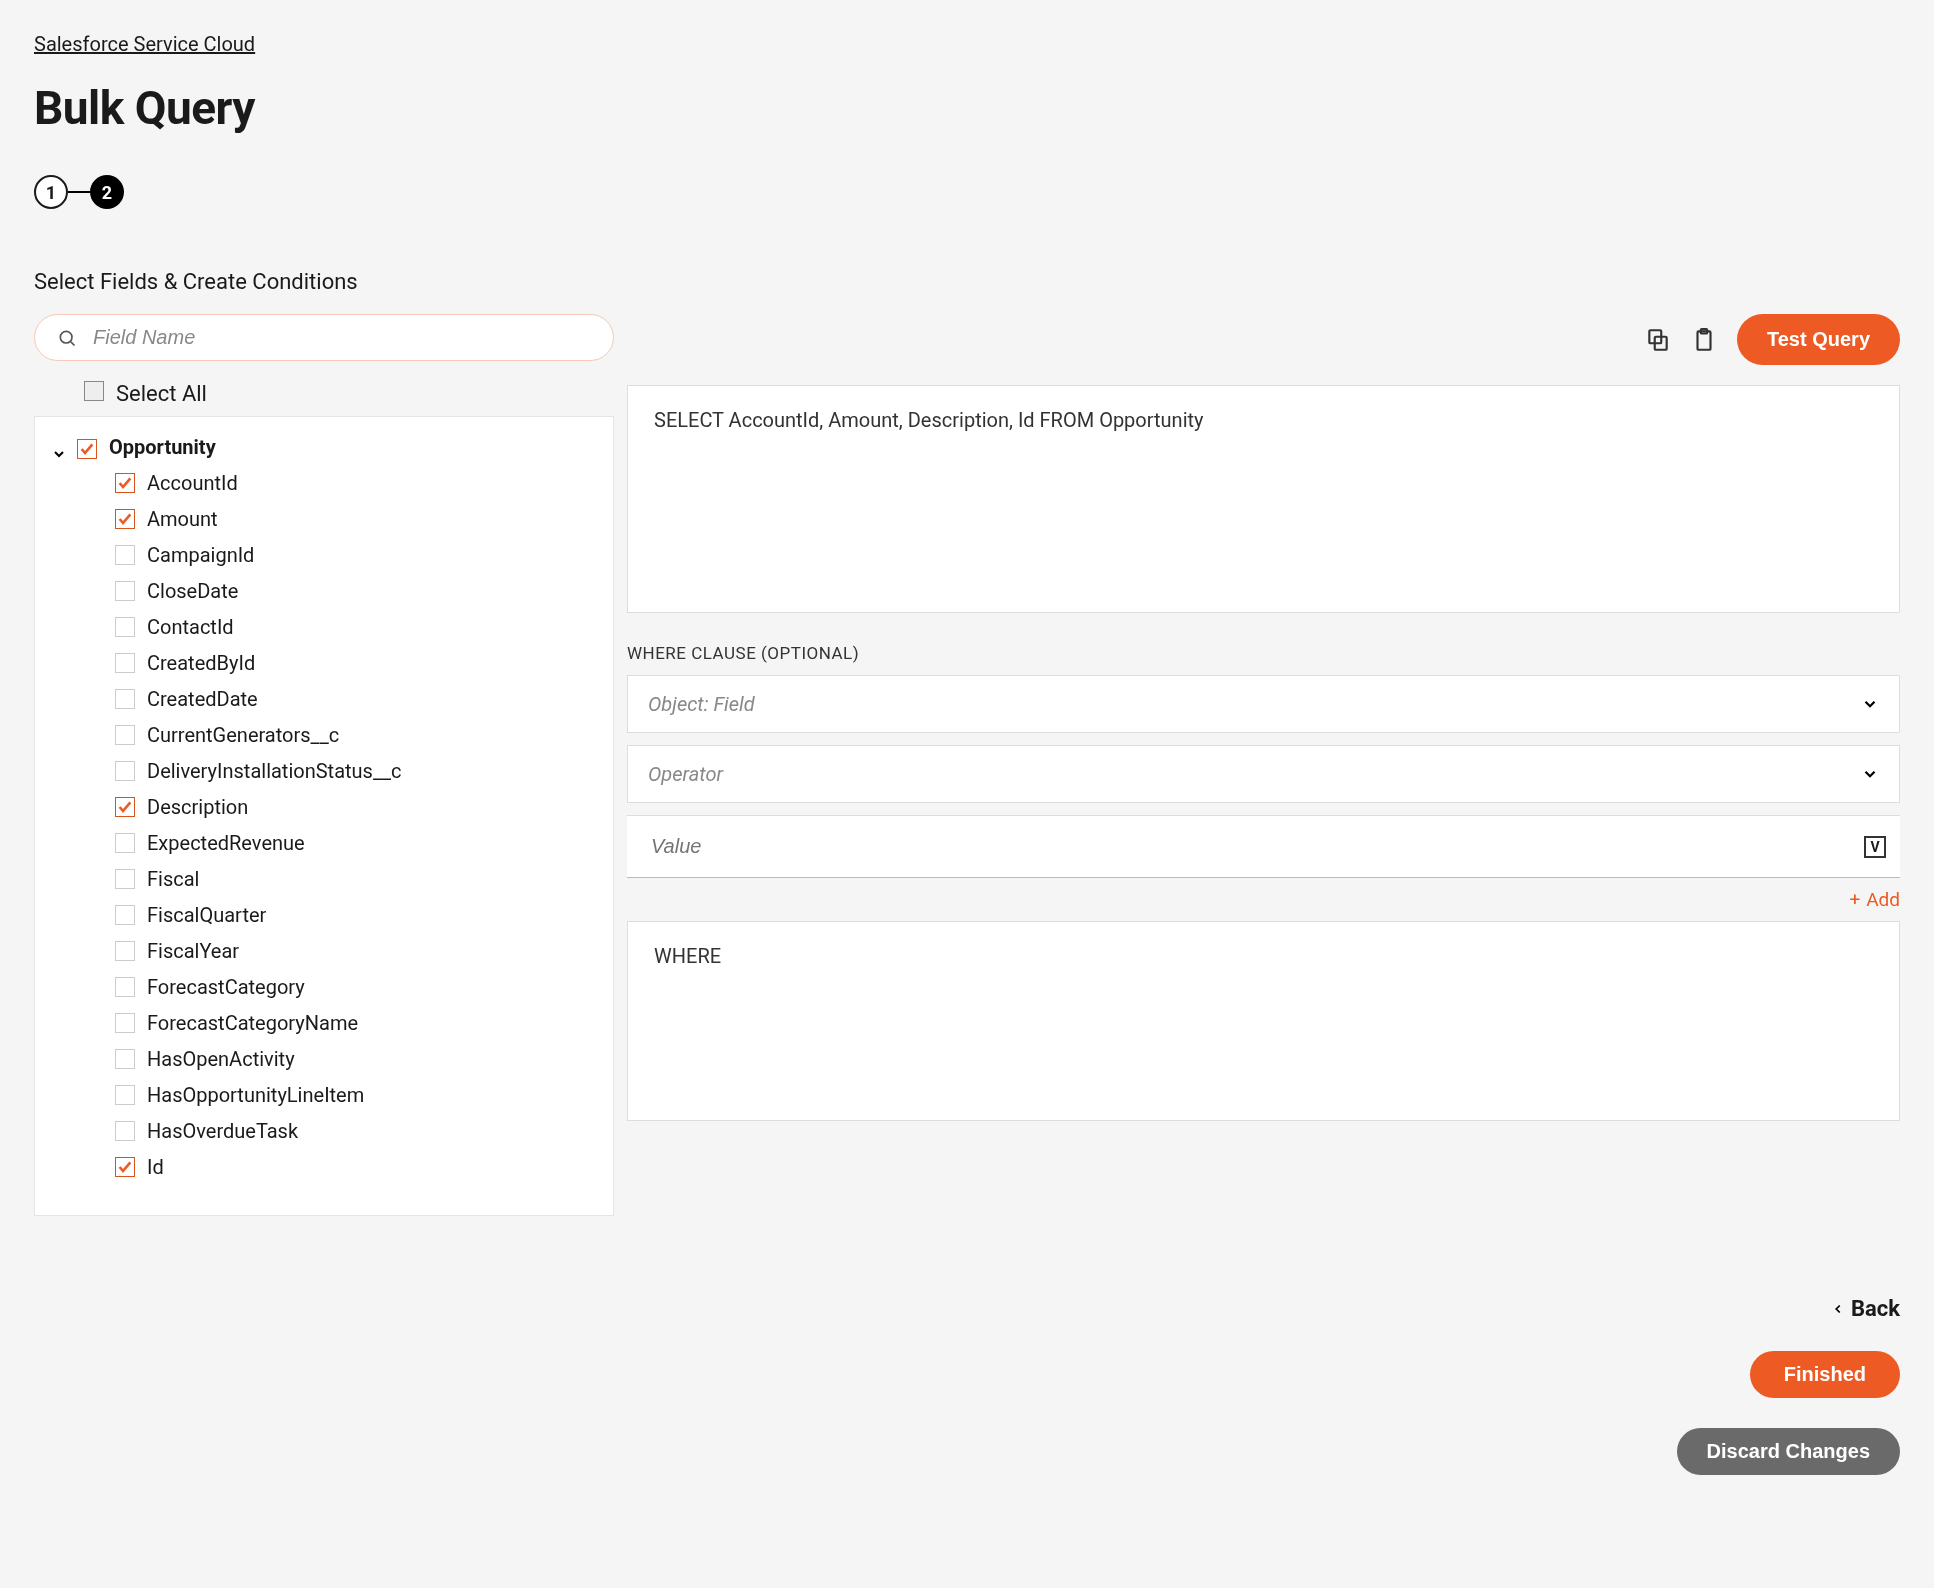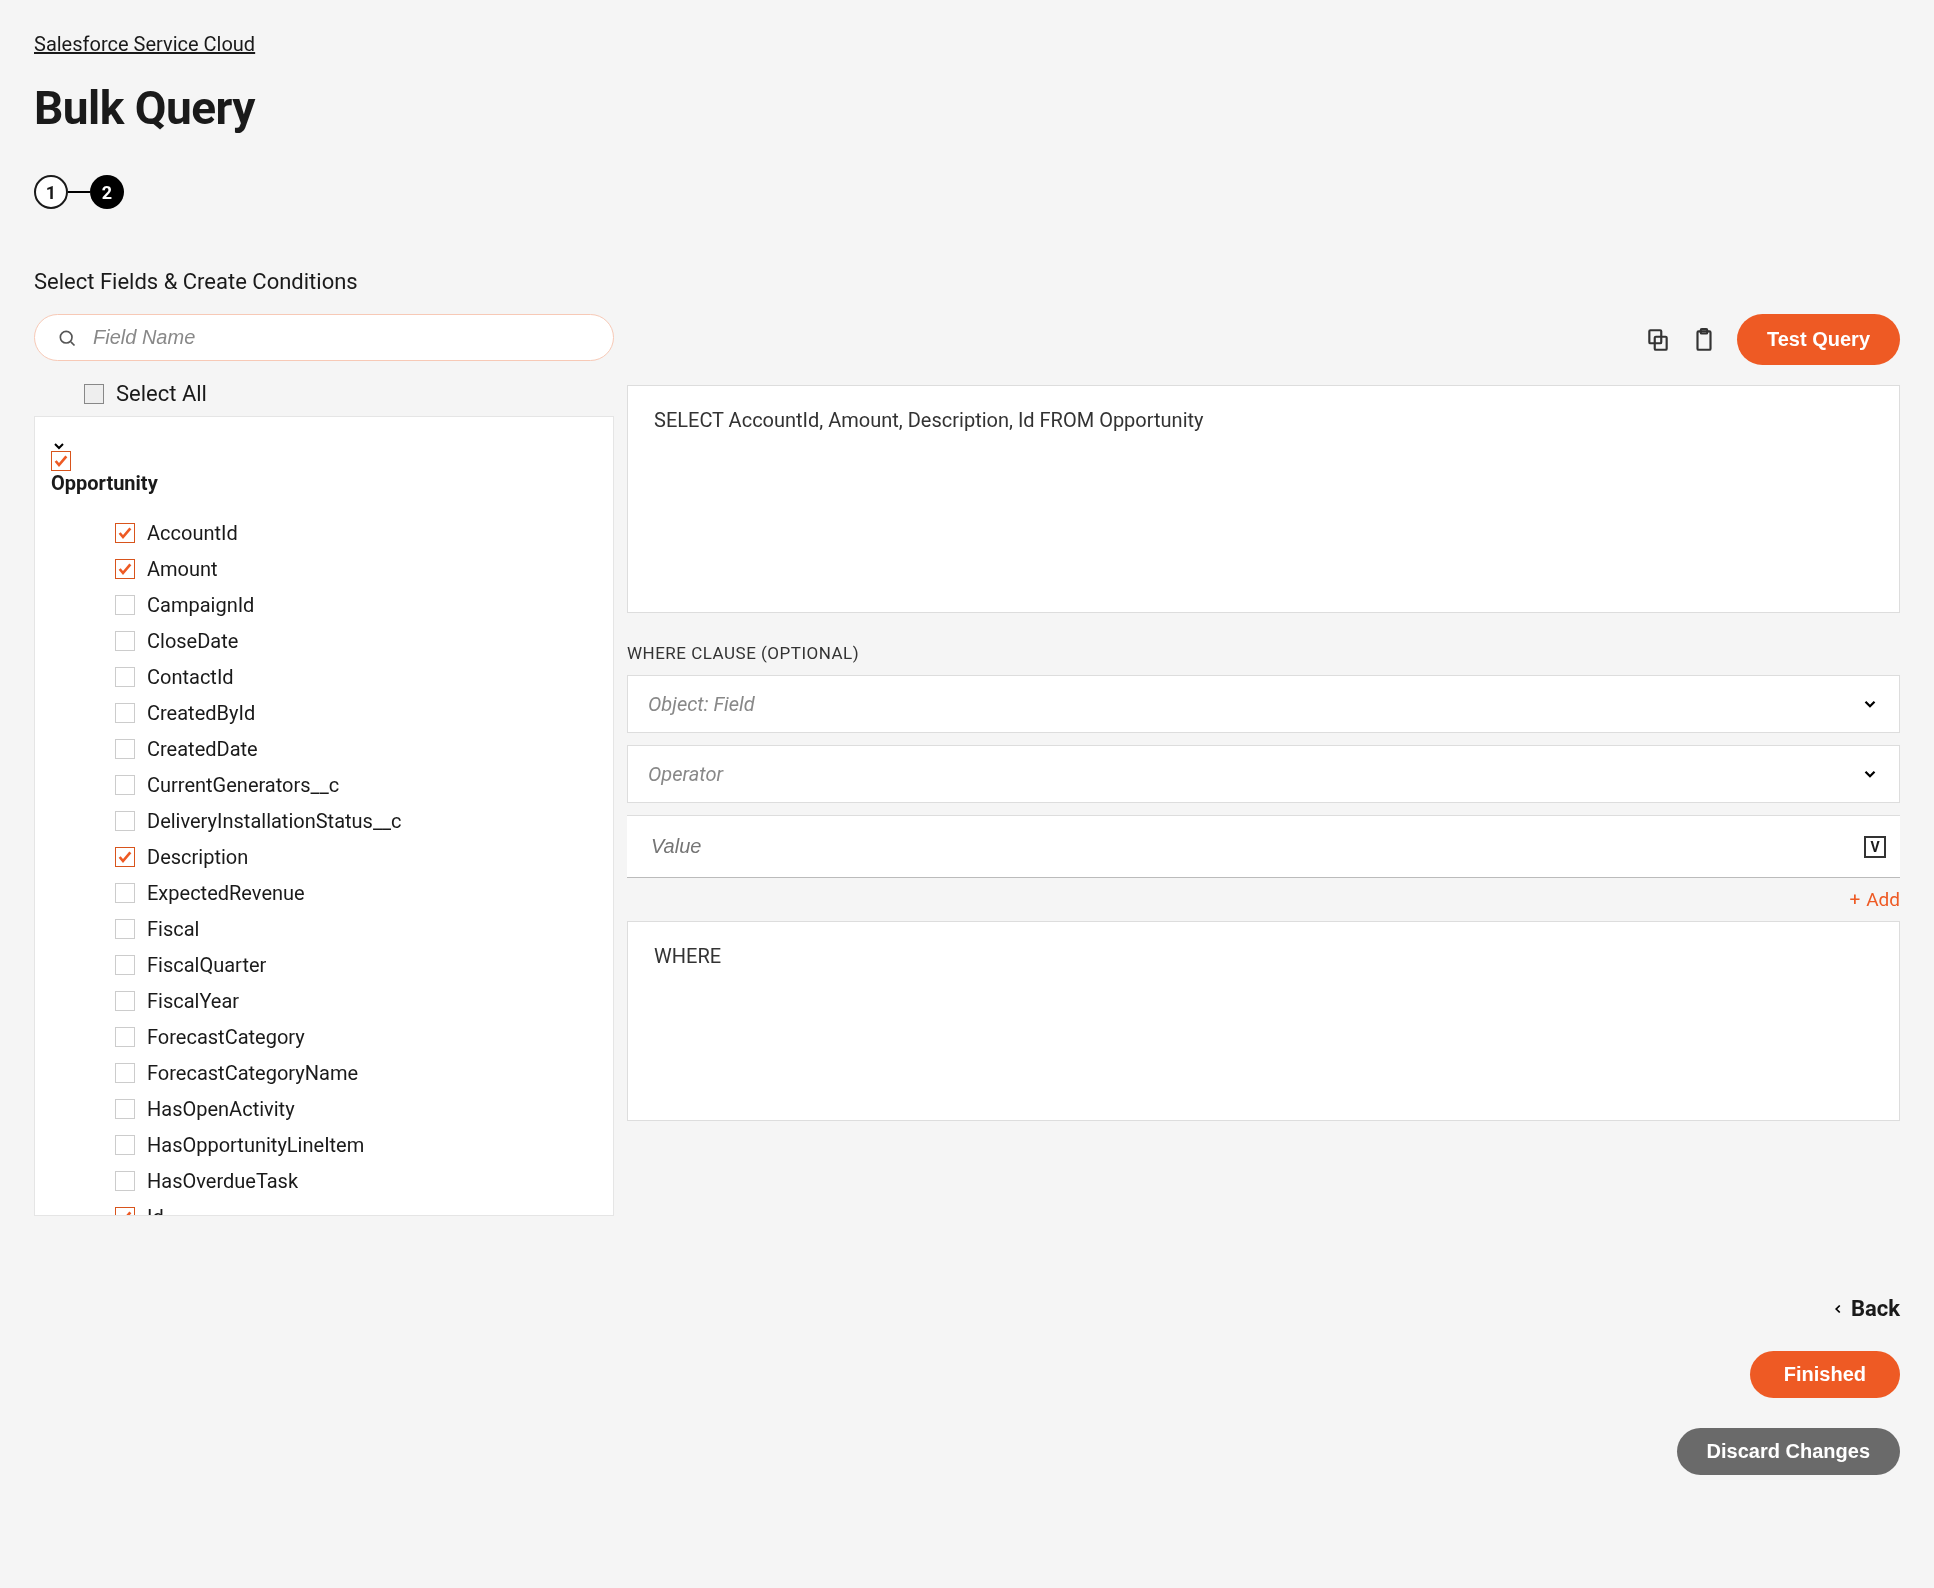--- a/index.html
+++ b/index.html
@@ -93,21 +93,21 @@
   .main-row {
     display: flex;
     gap: 13px;
     align-items: flex-start;
   }
   .left-col { flex: 0 0 580px; }
   .right-col { flex: 1; }
 
   .select-all-row {
     display: flex;
-    align-items: center;
+    align-items: flex-start;
     padding: 6px 0 10px 50px;
     font-size: 22px;
   }
   .checkbox {
     width: 20px;
     height: 20px;
     border: 1.5px solid #333;
     background: #fff;
     display: inline-flex;
     align-items: center;
@@ -123,25 +123,24 @@
 
   .tree-box {
     background: #fff;
     border: 1px solid #e5e5e5;
     height: 800px;
     overflow: hidden;
     padding: 18px 16px;
   }
   .tree-root {
     display: flex;
-    align-items: flex-start;
+    align-items: flex-end;
     font-weight: 700;
     font-size: 20px;
-    margin-bottom: 20px;
-    flex-direction: column;
+    margin-bottom: 6px;
   }
   .chevron {
     width: 16px; height: 16px; margin-right: 10px; cursor: pointer;
   }
   .tree-children { margin-left: 64px; }
   .tree-item {
     display: flex;
     align-items: center;
     font-size: 20px;
     line-height: 1.8;

